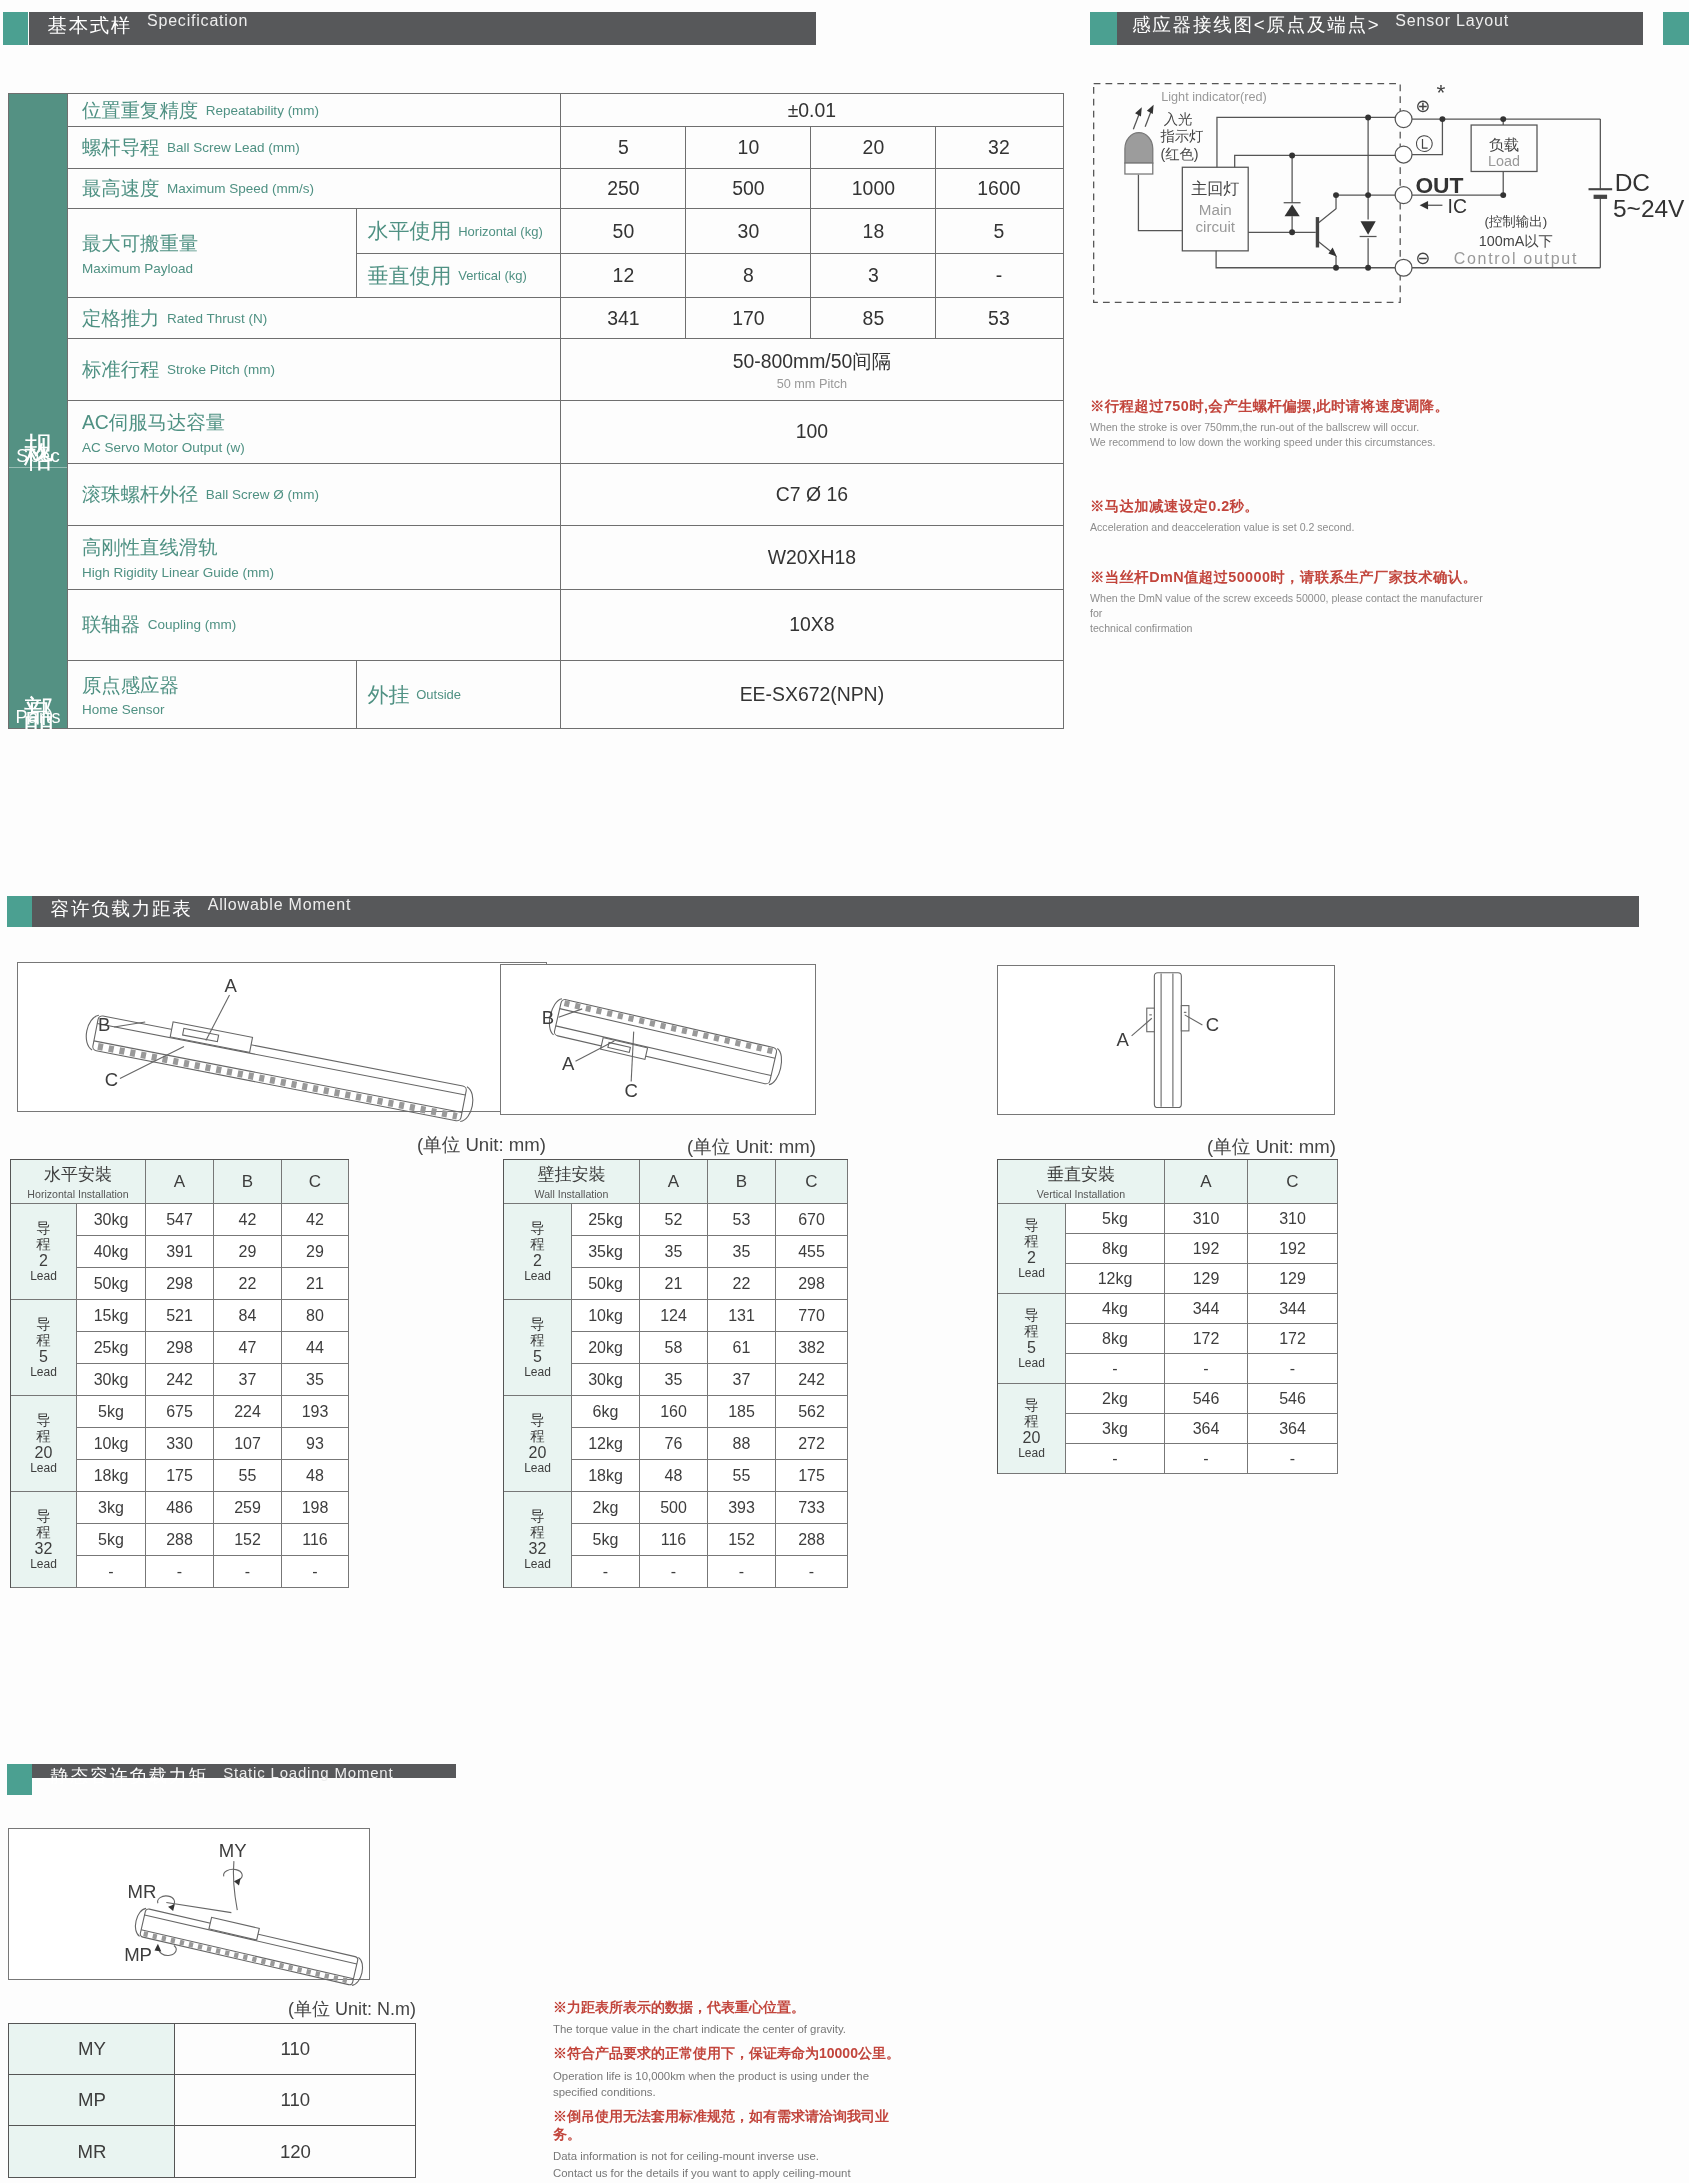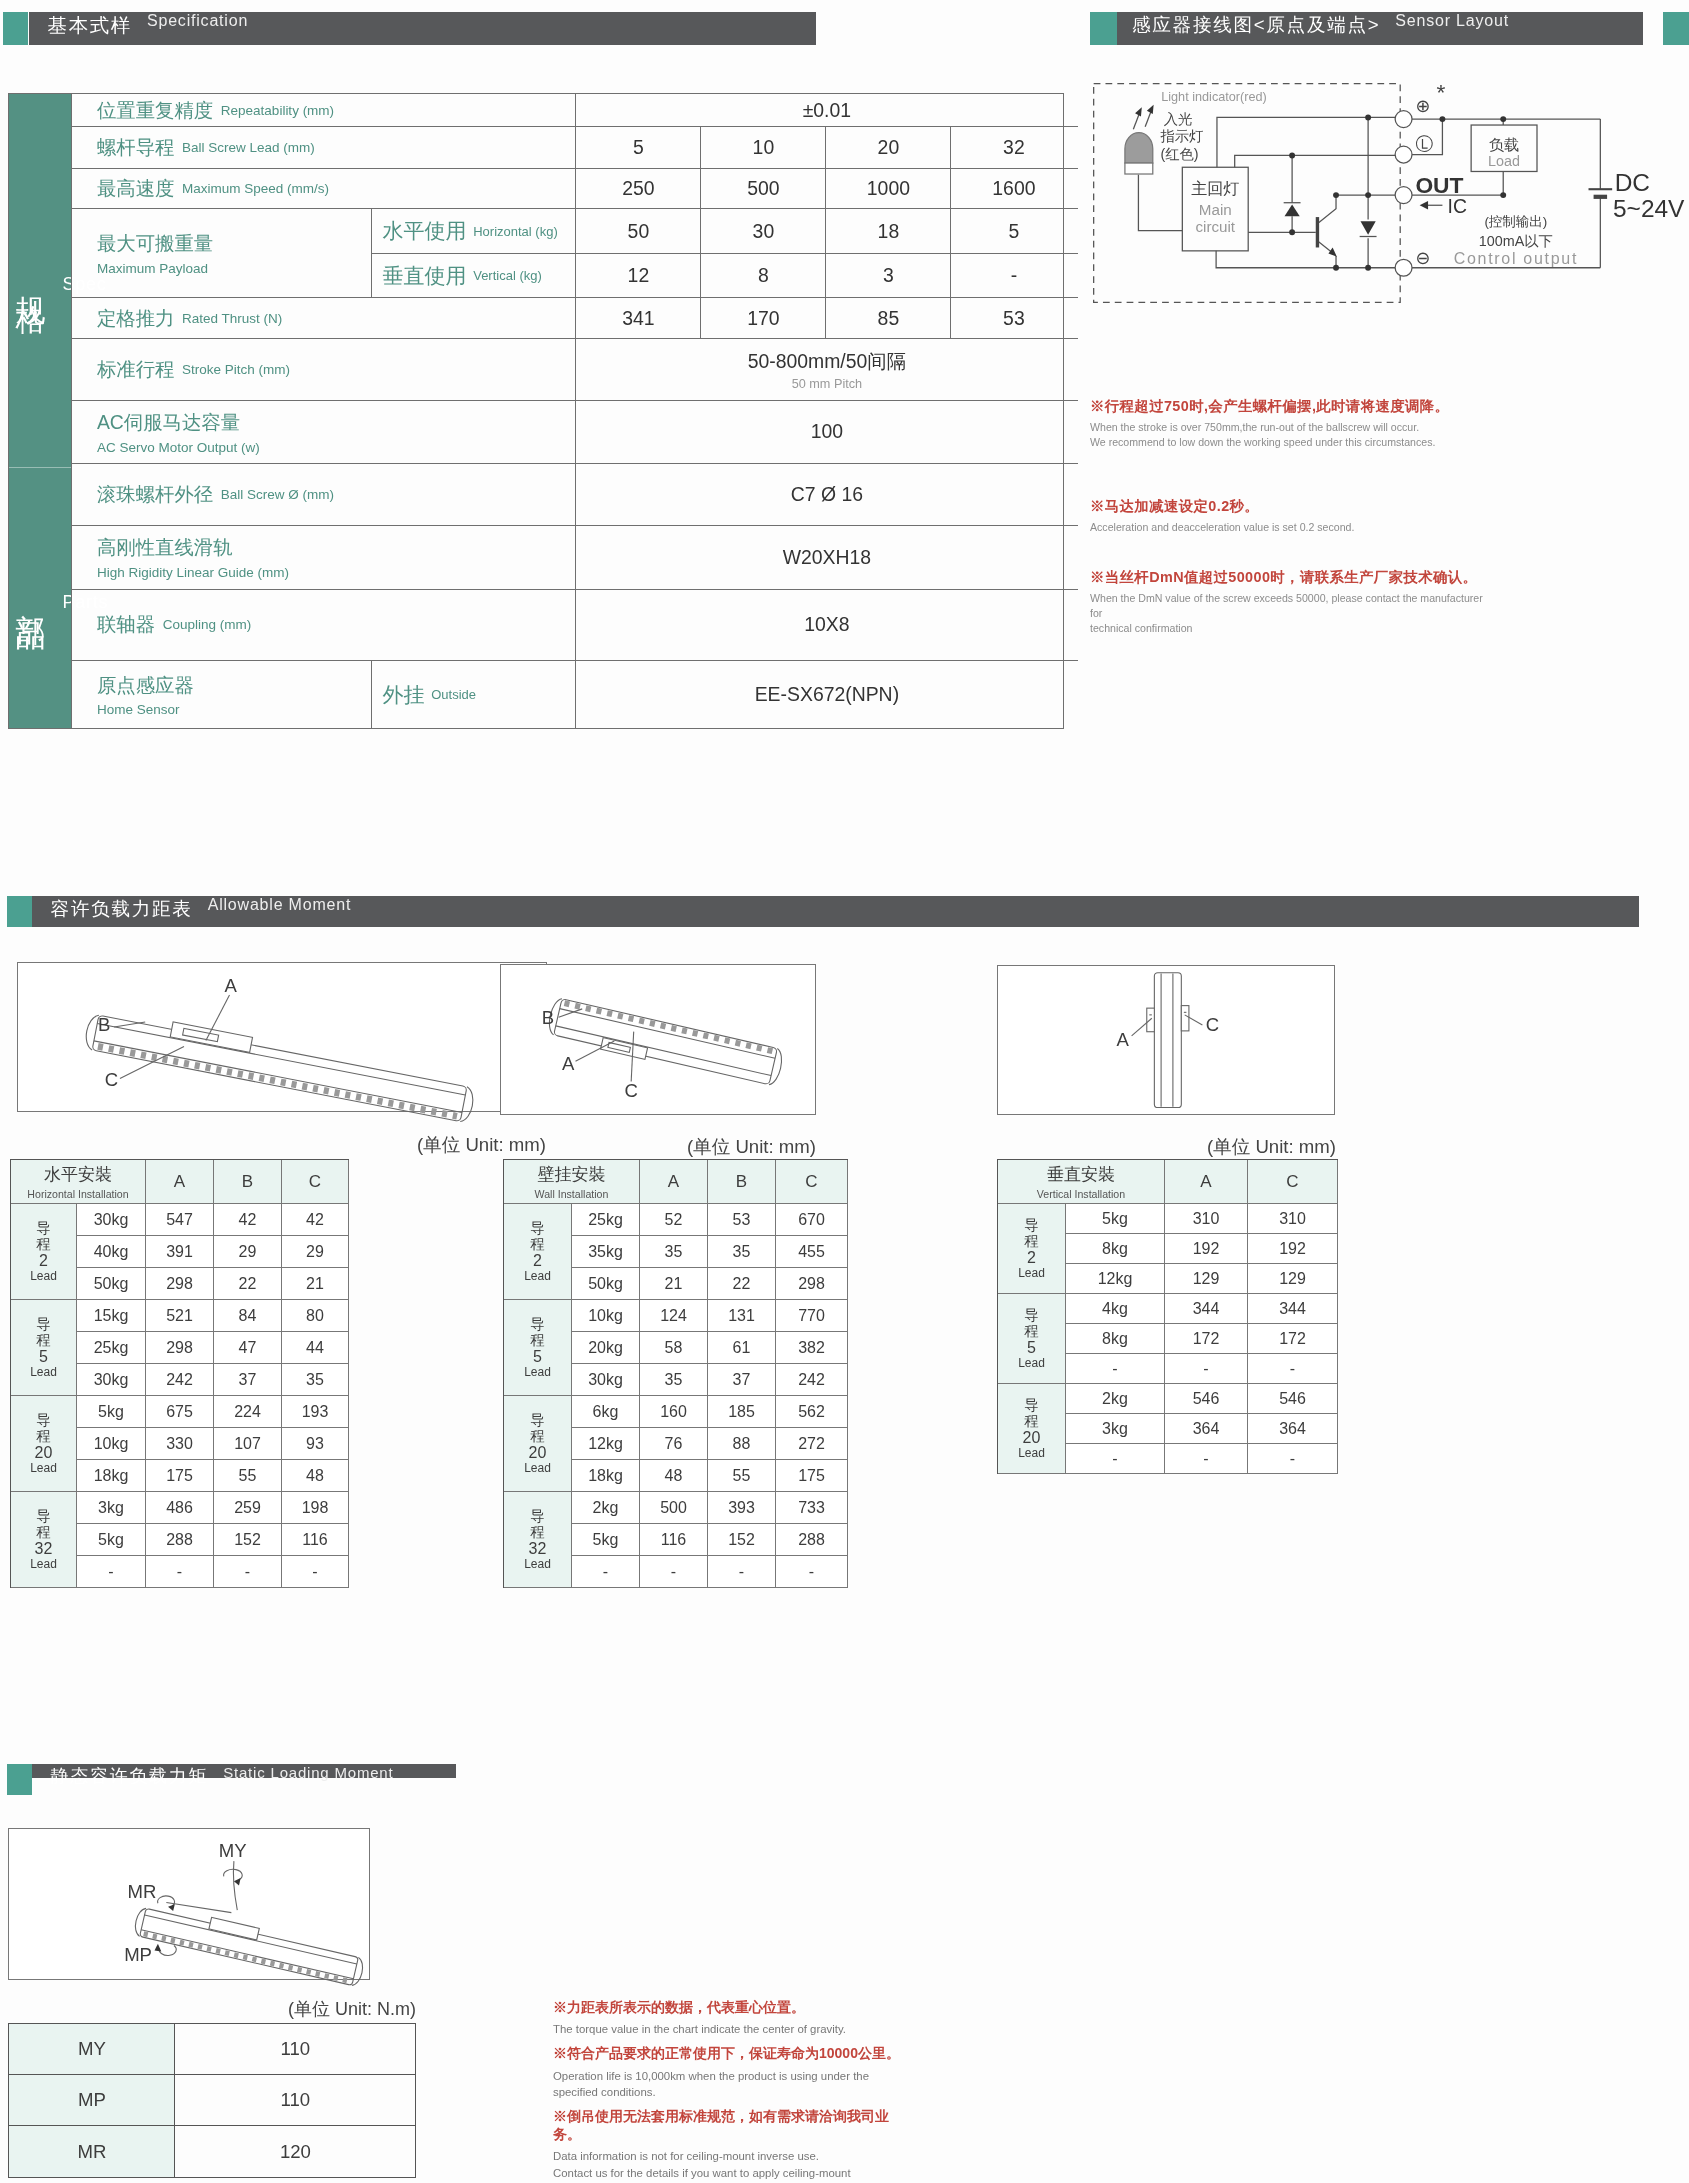--- a/index.html
+++ b/index.html
@@ -10,26 +10,26 @@
   body{font-family:"Liberation Sans", sans-serif; background:#fff;}
   .page{position:relative;width:1690px;height:2183px;background:#fdfdfd;overflow:hidden;}
   .abs{position:absolute;}
   .accent-sq{position:absolute;background:var(--accent);}
   .bar{position:absolute;background:var(--bar);color:#fff;display:flex;padding-left:18.6px;}
   .bar .cn{font-size:19.4px;letter-spacing:1.7px;}
   .bar .en{font-size:16px;color:#eee;margin-left:15px;letter-spacing:0.8px;}
   
   .spec{position:absolute;left:8.4px;top:93px;width:1056px;height:636px;border:0.8px solid var(--border);display:flex;}
   .side{width:62px;background:var(--sidebar);display:flex;flex-direction:column;}
-  .side-block{display:flex;flex-direction:row;align-items:center;justify-content:space-between;color:#fff;gap:12px;}
+  .side-block{display:flex;flex-direction:column;align-items:center;justify-content:flex-end;color:#fff;gap:12px;}
   .side-block + .side-block{border-top:0.8px solid rgba(255,255,255,.4);}
   .side-cn{writing-mode:vertical-rl;text-orientation:upright;font-size:30px;letter-spacing:8.4px;}
   .side-en{font-size:18px;margin-top:8.4px;letter-spacing:0.8px;}
   .srows{flex:1;border-left:0.8px solid var(--border);display:flex;flex-direction:column;}
-  .srow{display:flex;border-bottom:0.8px solid var(--border);padding-left:11px;}
+  .srow{display:flex;border-bottom:0.8px solid var(--border);}
   .srow:last-child{border-bottom:none;}
   .slabel{width:493px;border-right:0.8px solid var(--border);display:flex;align-items:center;padding-left:13.5px;color:var(--tealtext);flex-wrap:wrap;}
   .slabel .cn{font-size:19.4px;}
   .slabel .en{font-size:13.5px;margin-left:7.6px;}
   .slabel.stack{flex-direction:column;align-items:flex-start;justify-content:center;}
   .slabel.stack .en{margin-left:0;margin-top:3.4px;}
   .slabel.main{width:289px;}
   .sval{width:125px;border-right:0.8px solid var(--border);display:flex;align-items:center;justify-content:center;font-size:19.4px;color:#333;}
   .sval:last-child{border-right:none;}
   .sval.full{width:501px;border-right:none;flex-direction:column;}

